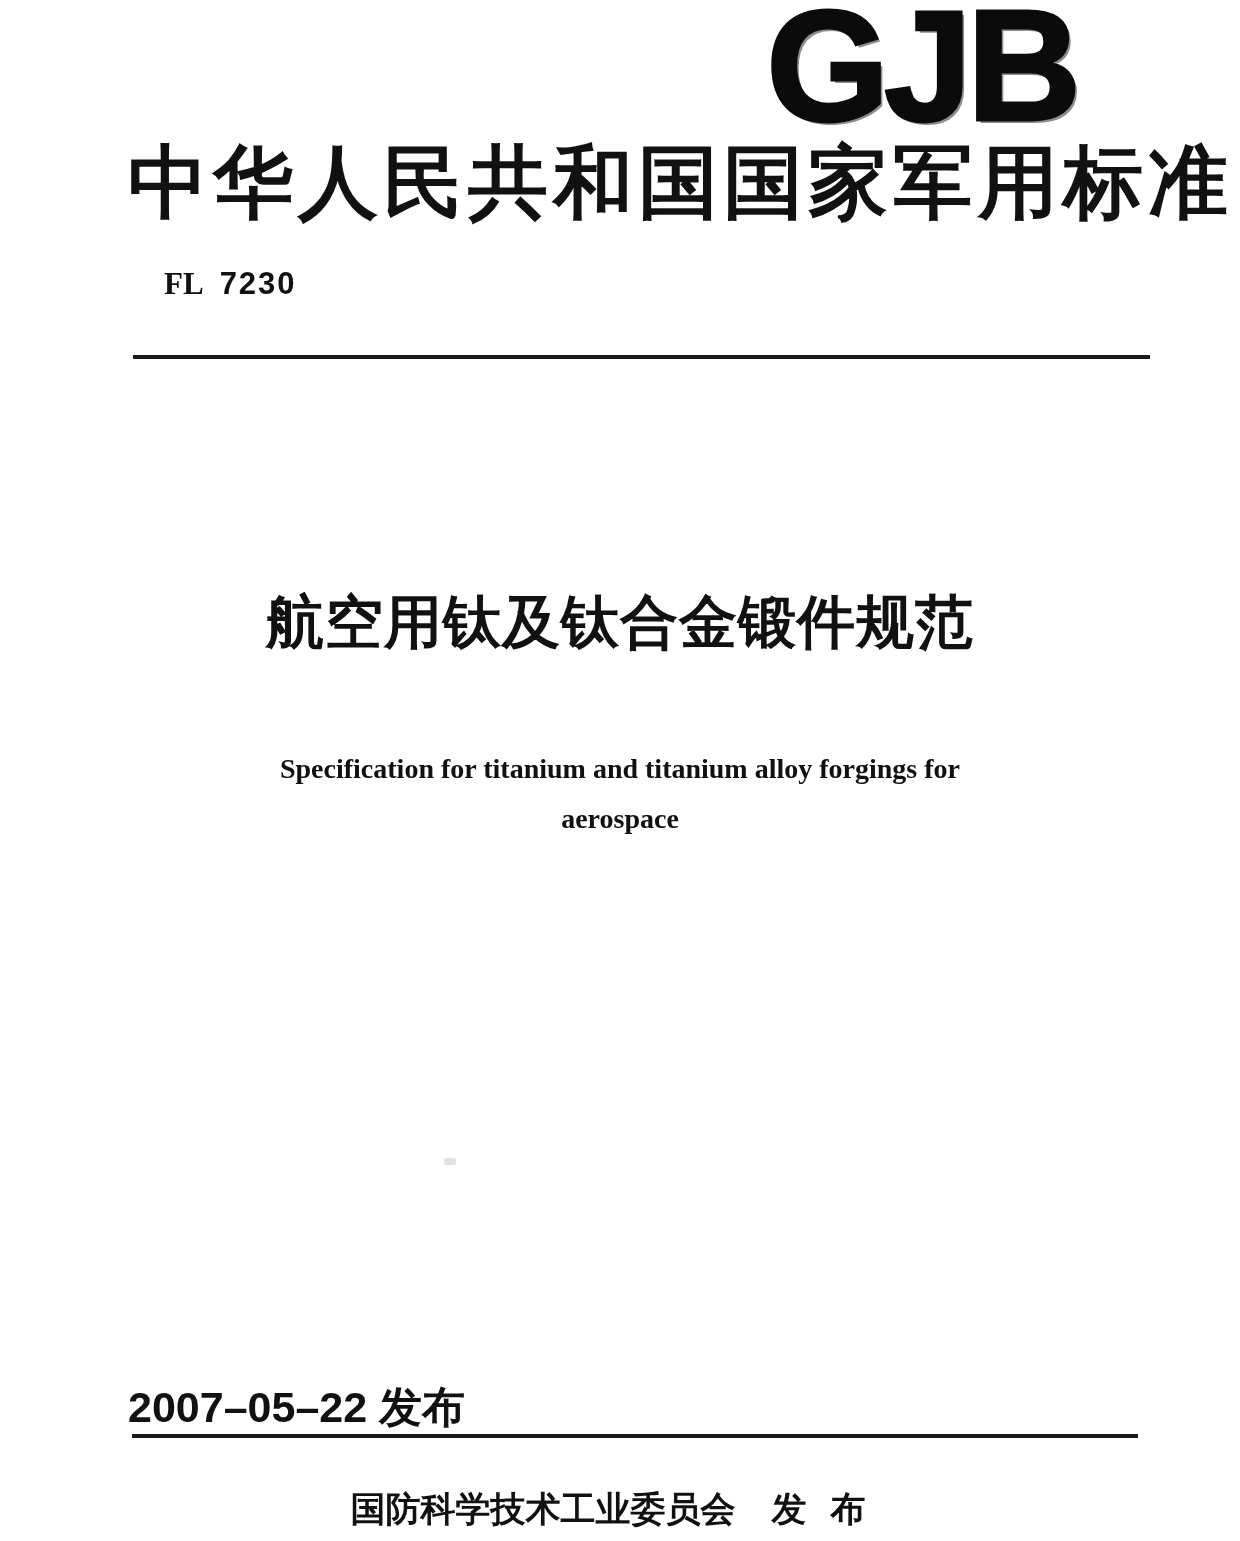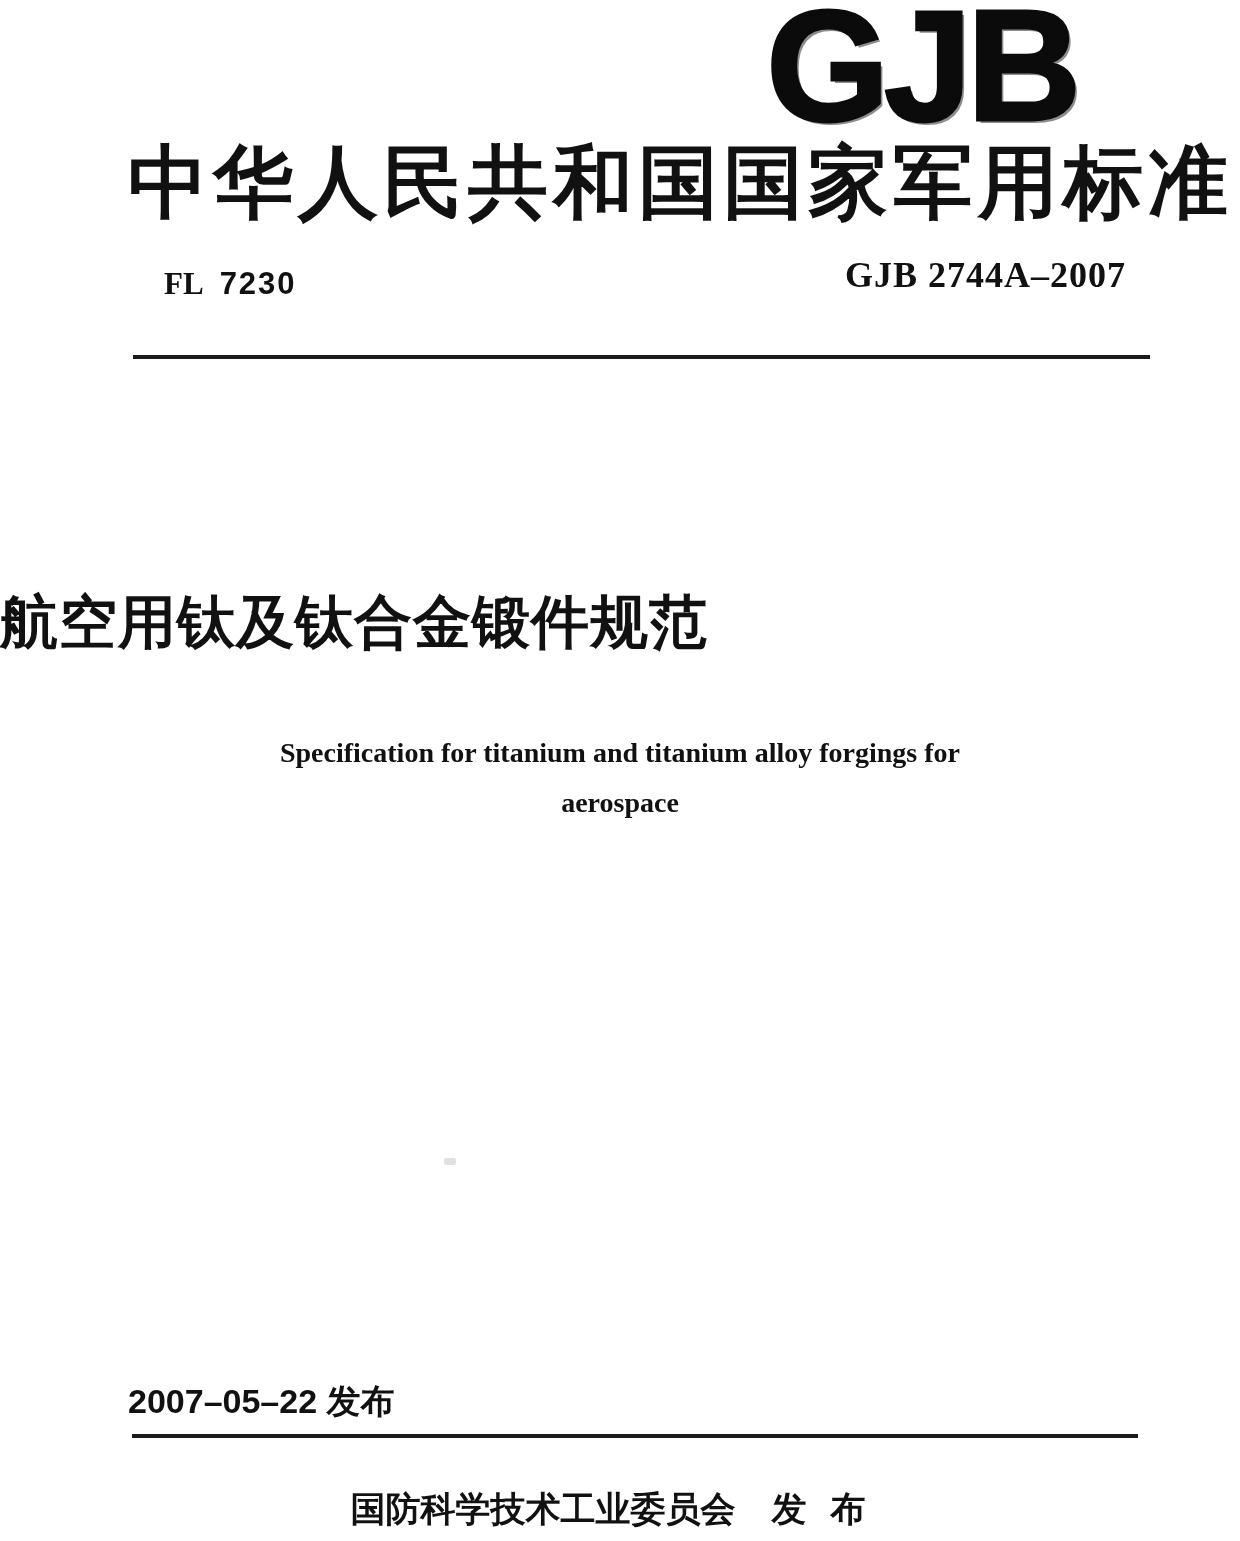--- a/index.html
+++ b/index.html
@@ -52,42 +52,43 @@
     font-size:27px;
     font-family:"Liberation Serif", serif;
   }
   .rule-top{
     position:absolute;top:355px;left:133px;
     width:1017px;height:4px;background:#1b1b1b;
   }
   
   .title-cn{
     position:absolute;top:584px;left:0;width:100%;
+    text-align:center;
     font-size:58px;font-weight:bold;
     letter-spacing:1px;
     font-family:"Liberation Sans", sans-serif;
   }
   
   .title-en{
-    position:absolute;top:728px;left:0;width:100%;
+    position:absolute;top:744px;left:0;width:100%;
     text-align:center;
     font-size:28px;font-weight:bold;
     line-height:50px;
     font-family:"Liberation Serif", serif;
   }
   
   .artifact{
     position:absolute;top:1158px;left:444px;
     width:12px;height:7px;background:#c8c8c8;
     opacity:.55;border-radius:2px;
   }
   
   .date-left{
     position:absolute;top:1379px;left:128px;
-    font-size:34px;font-weight:bold;
+    font-size:43px;font-weight:bold;
     font-family:"Liberation Sans", sans-serif;
   }
   .date-right{
     position:absolute;top:1379px;right:102px;
     font-size:34px;font-weight:bold;
     font-family:"Liberation Sans", sans-serif;
   }
   .rule-bottom{
     position:absolute;top:1434px;left:132px;
     width:1006px;height:4px;background:#1b1b1b;
@@ -110,21 +111,20 @@
 <div class="page">
 
   <div class="logo">GJB</div>
 
   <div class="heading">中华人民共和国国家军用标准</div>
 
   <div class="fl">
     <span>FL</span><span class="code">7230</span>
   </div>
 
-  <div class="std-num">GJB 2744A–2007</div>
 
 
   <div class="rule-top"></div>
 
   <div class="title-cn">航空用钛及钛合金锻件规范</div>
 
   <div class="title-en">
     <div>Specification for titanium and titanium alloy forgings for</div>
     <div>aerospace</div>
   </div>

